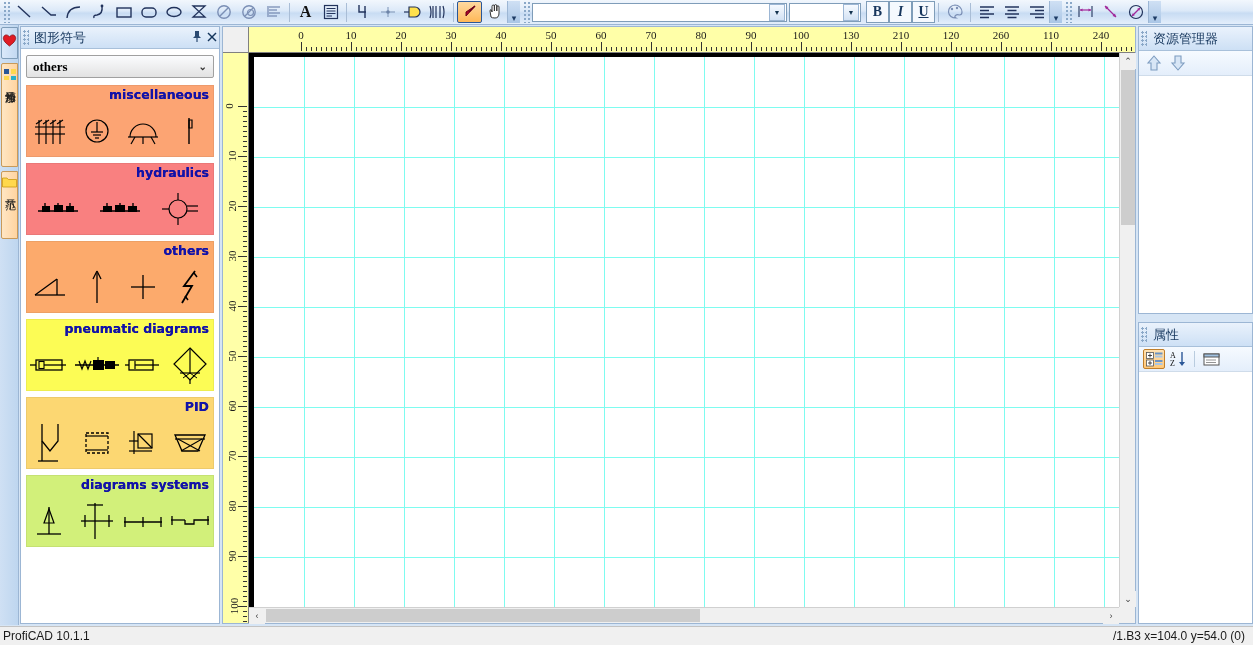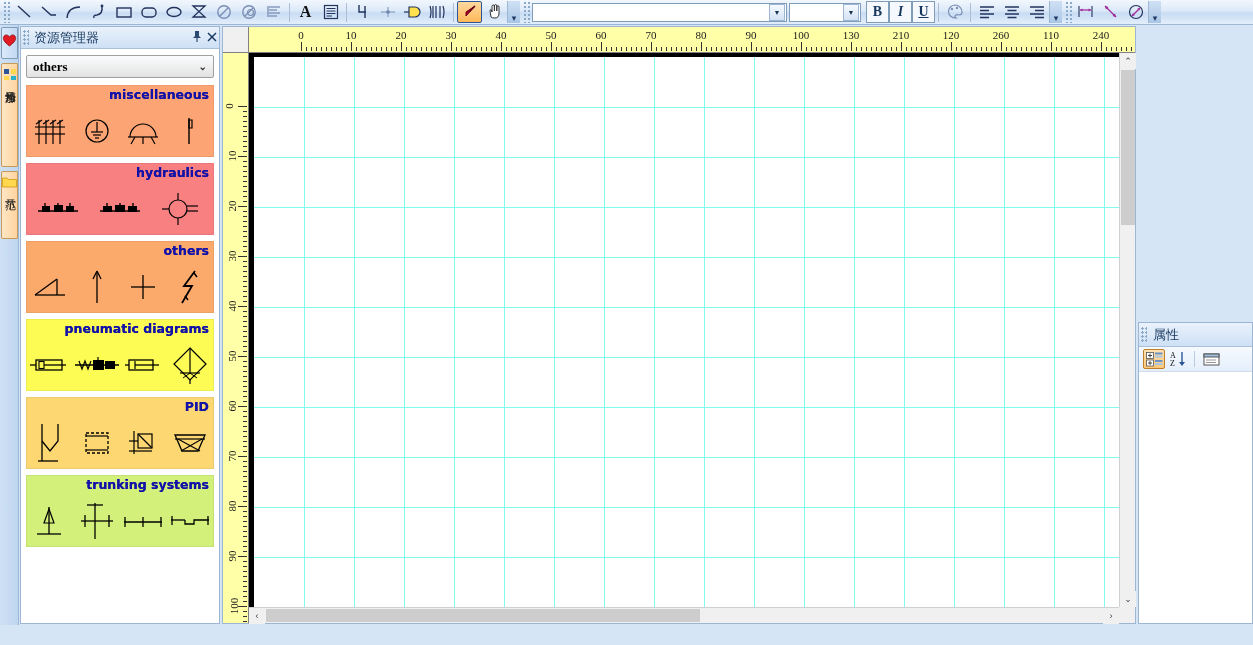--- a/index.html
+++ b/index.html
@@ -460,21 +460,21 @@
       <svg width="15" height="12" viewBox="0 0 15 12" style="margin:2px 0 2px 0;">
         <path d="M0.5 2 L5 2 L6.3 3.5 L14.5 3.5 L14.5 11 L0.5 11 Z" fill="#ffd84d" stroke="#c99a12" stroke-width="0.8"></path>
       </svg>
       <span class="vtxt">示范</span>
     </div>
   </div>
 
   <div class="panel-symbols">
     <div class="panel-title">
       <div class="grip"></div>
-      <div class="ttl">资源管理器</div>
+      <div class="ttl">图形符号</div>
       <div class="tbtn">
         <svg width="10" height="13" viewBox="0 0 10 13">
             <path d="M3 1 L7 1 L7 6 L9 8 L1 8 L3 6 Z" fill="#2b4a72"></path>
             <line x1="5" y1="8" x2="5" y2="12" stroke="#2b4a72" stroke-width="1.2"></line>
           </svg>
       </div>
       <div class="tbtn">
         <svg width="10" height="10" viewBox="0 0 10 10">
             <line x1="1" y1="1" x2="9" y2="9" stroke="#15365d" stroke-width="1.5"></line>
             <line x1="9" y1="1" x2="1" y2="9" stroke="#15365d" stroke-width="1.5"></line>
@@ -675,21 +675,21 @@
               <path d="M2 3 L32 3 L25 19 L9 19 Z" fill="none" stroke="#000" stroke-width="1.3"></path>
               <line x1="2" y1="7" x2="32" y2="7" stroke="#000" stroke-width="1.2"></line>
               <line x1="5" y1="7" x2="27" y2="19" stroke="#000" stroke-width="1.1"></line>
               <line x1="29" y1="7" x2="8" y2="19" stroke="#000" stroke-width="1.1"></line>
             </svg>
           </div>
         </div>
       </div>
 
       <div class="cat" style="background:#d2f07a;">
-        <div class="cat-name">trunking systems</div>
+        <div class="cat-name">diagrams systems</div>
         <div class="row">
           <div class="cell">
             <svg width="30" height="36" viewBox="0 0 30 36">
               <line x1="2" y1="31" x2="26" y2="31" stroke="#000" stroke-width="1.3"></line>
               <line x1="14" y1="4" x2="14" y2="31" stroke="#000" stroke-width="1.3"></line>
               <path d="M14 6 L9 20 L19 20 Z" fill="none" stroke="#000" stroke-width="1.2"></path>
             </svg>
           </div>
           <div class="cell">
             <svg width="36" height="40" viewBox="0 0 36 40">
@@ -1072,20 +1072,39 @@
 
     <div class="sb-h">
       <div class="sb-btn" style="left:0;top:0;width:16px;height:16px;">‹</div>
       <div class="sb-thumb" style="left:17px;top:1px;width:434px;height:13px;"></div>
       <div class="sb-btn" style="right:0;top:0;width:16px;height:16px;">›</div>
     </div>
 
     <div class="sb-corner"></div>
   </div>
 
+  <div class="panel-right" id="panel-resources">
+    <div class="pr-title">
+      <div class="grip"></div>
+      <div class="ttl">资源管理器</div>
+    </div>
+    <div class="pr-tools">
+      <div class="pr-tbtn">
+        <svg width="18" height="18" viewBox="0 0 18 18">
+          <path d="M9 2 L15 9 L12 9 L12 16 L6 16 L6 9 L3 9 Z" fill="#d8e6f6" stroke="#7d9cc0" stroke-width="1.1"></path>
+        </svg>
+      </div>
+      <div class="pr-tbtn">
+        <svg width="18" height="18" viewBox="0 0 18 18">
+          <path d="M9 16 L3 9 L6 9 L6 2 L12 2 L12 9 L15 9 Z" fill="#d8e6f6" stroke="#7d9cc0" stroke-width="1.1"></path>
+        </svg>
+      </div>
+    </div>
+    <div class="pr-body"></div>
+  </div>
 
   <div class="panel-right" id="panel-props">
     <div class="pr-title">
       <div class="grip"></div>
       <div class="ttl">属性</div>
     </div>
     <div class="pr-tools">
       <div class="pr-tbtn on">
         <svg width="17" height="15" viewBox="0 0 17 15">
           <rect x="0.5" y="0.5" width="7" height="6" fill="#fff" stroke="#555" stroke-width="0.8"></rect>
@@ -1114,14 +1133,18 @@
           <rect x="1" y="2" width="15" height="11" fill="#fff" stroke="#555" stroke-width="1"></rect>
           <rect x="1" y="2" width="15" height="3" fill="#9fc0e0" stroke="#555" stroke-width="1"></rect>
           <line x1="3" y1="8" x2="13" y2="8" stroke="#888" stroke-width="0.9"></line>
           <line x1="3" y1="10.5" x2="13" y2="10.5" stroke="#888" stroke-width="0.9"></line>
         </svg>
       </div>
     </div>
     <div class="pr-body"></div>
   </div>
 
+  <div class="statusbar">
+    <div class="sbar-left">ProfiCAD 10.1.1</div>
+    <div class="sbar-right">/1.B3  x=104.0  y=54.0 (0)</div>
+  </div>
 
 </div>
 
 </body></html>

